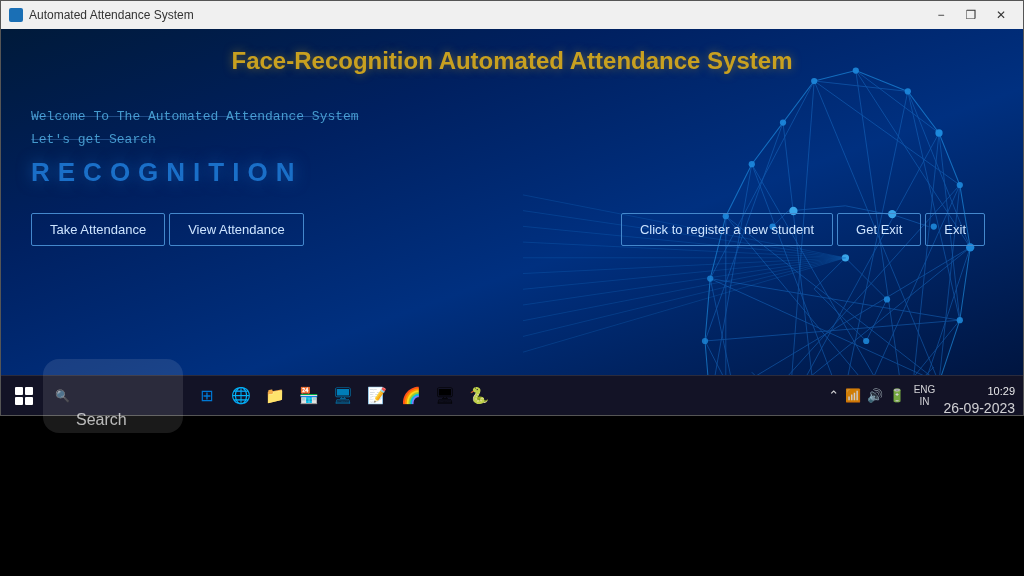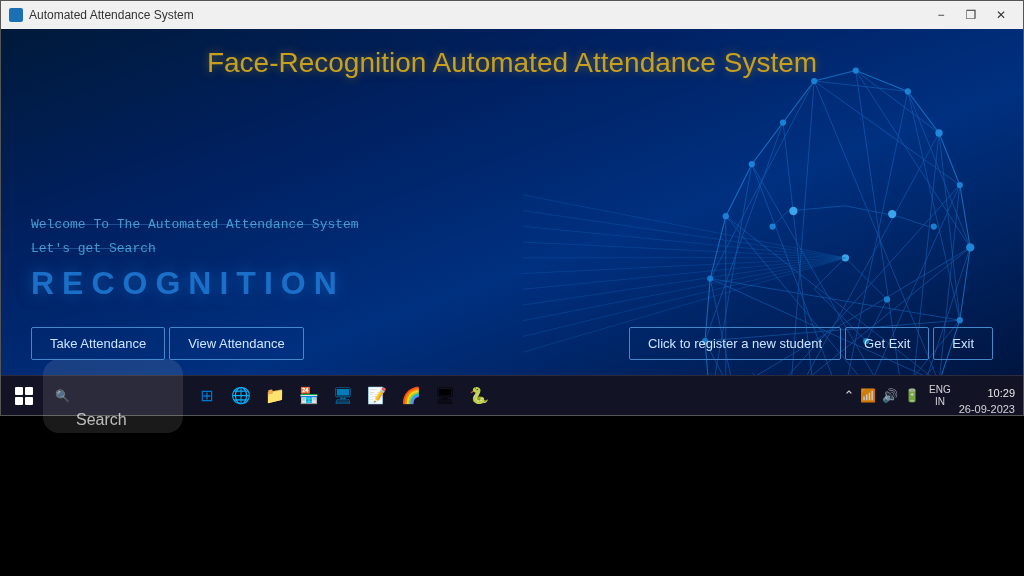--- a/index.html
+++ b/index.html
@@ -73,35 +73,35 @@
       display: flex;
       flex-direction: column;
       position: relative;
       overflow: hidden;
     }
 
     
     #main-title {
       text-align: center;
       color: #c8a020;
-      font-size: 28px;
-      font-weight: normal;
+      font-size: 24px;
+      font-weight: bold;
       padding: 18px 0 10px;
       text-shadow: 0 0 10px rgba(200,160,32,0.5);
       z-index: 2;
       position: relative;
     }
 
     
     #content-area {
       flex: 1;
       display: flex;
       flex-direction: column;
-      justify-content: flex-end;
-      padding: 10px 30px 0 30px;
+      justify-content: flex-start;
+      padding: 10px 38px 0 30px;
       z-index: 2;
       position: relative;
     }
 
     #text-block {
       padding: 10px 0;
       max-width: 400px;
     }
 
     .terminal-text {
@@ -120,21 +120,21 @@
     #face-big {
       font-size: 68px;
       font-weight: 900;
       color: #1a90e8;
       letter-spacing: 4px;
       text-shadow: 0 0 20px rgba(26,144,232,0.7), 0 0 40px rgba(26,144,232,0.4);
       line-height: 1;
     }
 
     #recognition-big {
-      font-size: 32px;
+      font-size: 26px;
       font-weight: 800;
       color: #1a6fc8;
       letter-spacing: 8px;
       text-shadow: 0 0 15px rgba(26,111,200,0.6);
       margin-top: -5px;
     }
 
     
     #buttons-row {
       display: flex;
@@ -463,17 +463,17 @@
     <div id="taskbar-right">
       <div id="sys-tray">
         <span class="tray-icon">⌃</span>
         <span class="tray-icon">📶</span>
         <span class="tray-icon">🔊</span>
         <span class="tray-icon">🔋</span>
       </div>
       <div id="lang-indicator" style="color:rgba(255,255,255,0.8);font-size:10px;text-align:center;">ENG<br>IN</div>
       <div id="clock">
         <div style="color:rgba(255,255,255,0.9);font-size:11px;margin-top:12px;">10:29</div>
-        <div style="color:rgba(255,255,255,0.8);font-size:11px;">26-09-2023</div>
+        <div style="color:rgba(255,255,255,0.8);font-size:14px;">26-09-2023</div>
       </div>
     </div>
   </div>
 </div>
 
 </body></html>

